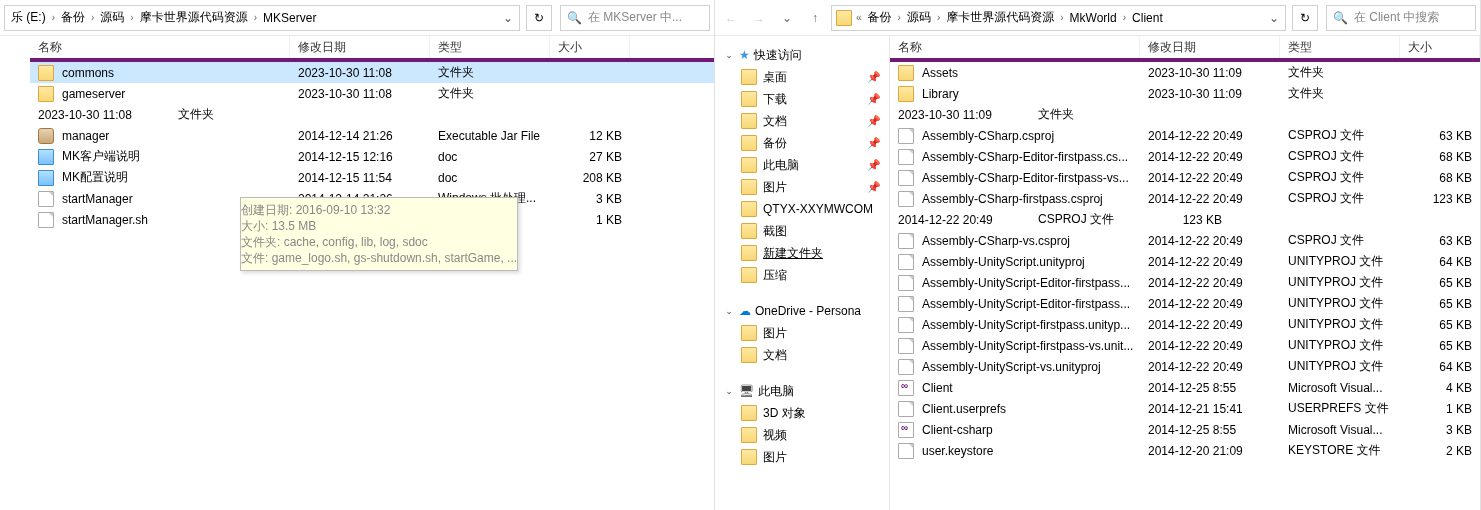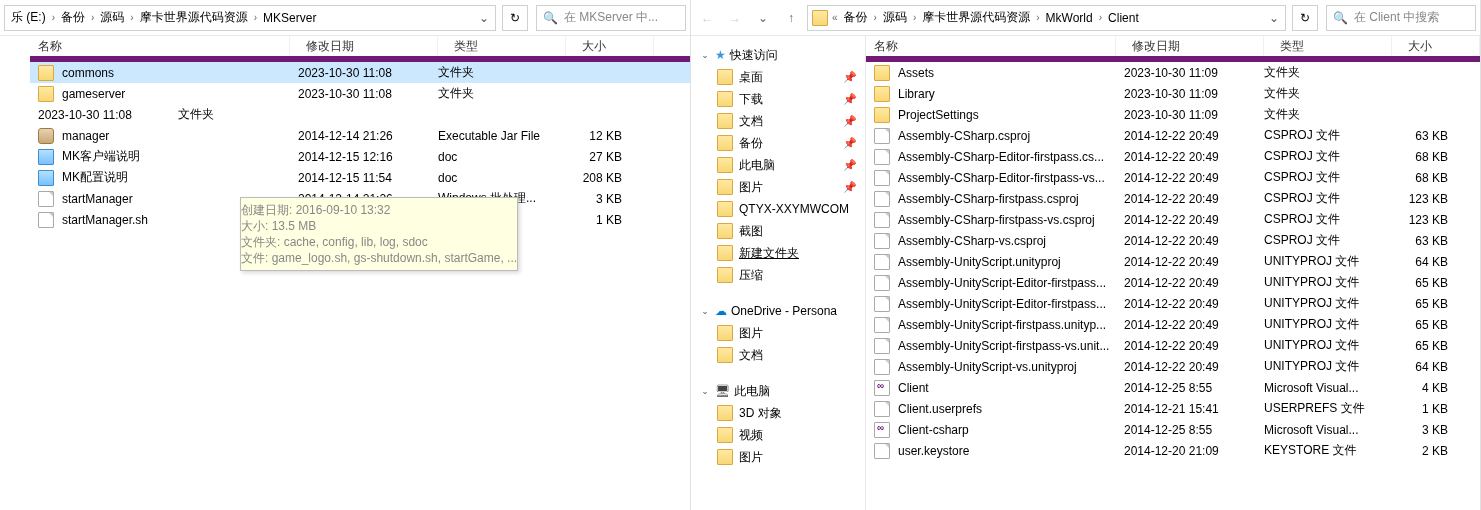--- a/index.html
+++ b/index.html
@@ -16,21 +16,21 @@
 .dropdownbtn { width: 18px; height: 24px; display: flex; align-items: center; justify-content: center; color: #555; cursor: pointer; }
 .refreshbtn { width: 26px; height: 26px; border: 1px solid #d0d0d0; display: flex; align-items: center; justify-content: center; cursor: pointer; margin-left: 2px; }
 .searchbox { width: 150px; height: 26px; border: 1px solid #d0d0d0; display: flex; align-items: center; padding: 0 6px; margin-left: 4px; color: #888; gap: 6px; }
 .body { flex: 1; display: flex; overflow: hidden; }
 .nav { width: 175px; border-right: 1px solid #e8e8e8; padding: 8px 4px; overflow: hidden; }
 .navitem { display: flex; align-items: center; height: 22px; padding: 0 4px; gap: 6px; cursor: pointer; white-space: nowrap; }
 .navitem .exp { width: 12px; font-size: 9px; color: #555; text-align: center; }
 .navitem .pin { margin-left: auto; color: #aaa; font-size: 11px; }
 .navgroup { margin-bottom: 14px; }
 .list { flex: 1; display: flex; flex-direction: column; overflow: hidden; }
-.listhdr { display: flex; height: 26px; border-bottom: 6px solid #701a75; align-items: flex-end; gap: 8px; }
+.listhdr { display: flex; height: 26px; border-bottom: 4px solid #701a75; align-items: flex-end; }
 .listhdr .col { padding: 0 8px; color: #333; border-right: 1px solid #f0f0f0; height: 100%; display: flex; align-items: center; cursor: pointer; }
 .rows { flex: 1; overflow-y: auto; position: relative; }
 .row { display: flex; height: 21px; align-items: center; }
 .row.selected { background: #cce8ff; }
 .row .cell { padding: 0 8px; white-space: nowrap; overflow: hidden; text-overflow: ellipsis; }
 .cell.name { display: flex; align-items: center; gap: 8px; padding-left: 8px; }
 .icon { width: 16px; height: 16px; flex-shrink: 0; display: inline-block; }
 .ic-folder { background: linear-gradient(#ffe9a2, #f8d775); border-radius: 1px; border: 1px solid #dba842; }
 .ic-file { background: #fff; border: 1px solid #aaa; border-radius: 1px; position: relative; }
 .ic-file::after { content: ""; position: absolute; top: 0; right: 0; border-left: 4px solid transparent; border-top: 4px solid #ccc; }
@@ -307,24 +307,20 @@
           <div class="row">
             <div class="cell name cR-name">
               <span class="icon ic-folder"></span>
               <span>Library</span>
             </div>
             <div class="cell cR-date">2023-10-30 11:09</div>
             <div class="cell cR-type">文件夹</div>
             <div class="cell cR-size"></div>
           </div>
           <div class="row">
-            <div class="cell name cR-name">
-              <span class="icon ic-folder"></span>
-              <span>ProjectSettings</span>
-            </div>
             <div class="cell cR-date">2023-10-30 11:09</div>
             <div class="cell cR-type">文件夹</div>
             <div class="cell cR-size"></div>
           </div>
           <div class="row">
             <div class="cell name cR-name">
               <span class="icon ic-file"></span>
               <span>Assembly-CSharp.csproj</span>
             </div>
             <div class="cell cR-date">2014-12-22 20:49</div>
@@ -352,24 +348,20 @@
           <div class="row">
             <div class="cell name cR-name">
               <span class="icon ic-file"></span>
               <span>Assembly-CSharp-firstpass.csproj</span>
             </div>
             <div class="cell cR-date">2014-12-22 20:49</div>
             <div class="cell cR-type">CSPROJ 文件</div>
             <div class="cell cR-size">123 KB</div>
           </div>
           <div class="row">
-            <div class="cell name cR-name">
-              <span class="icon ic-file"></span>
-              <span>Assembly-CSharp-firstpass-vs.csproj</span>
-            </div>
             <div class="cell cR-date">2014-12-22 20:49</div>
             <div class="cell cR-type">CSPROJ 文件</div>
             <div class="cell cR-size">123 KB</div>
           </div>
           <div class="row">
             <div class="cell name cR-name">
               <span class="icon ic-file"></span>
               <span>Assembly-CSharp-vs.csproj</span>
             </div>
             <div class="cell cR-date">2014-12-22 20:49</div>

